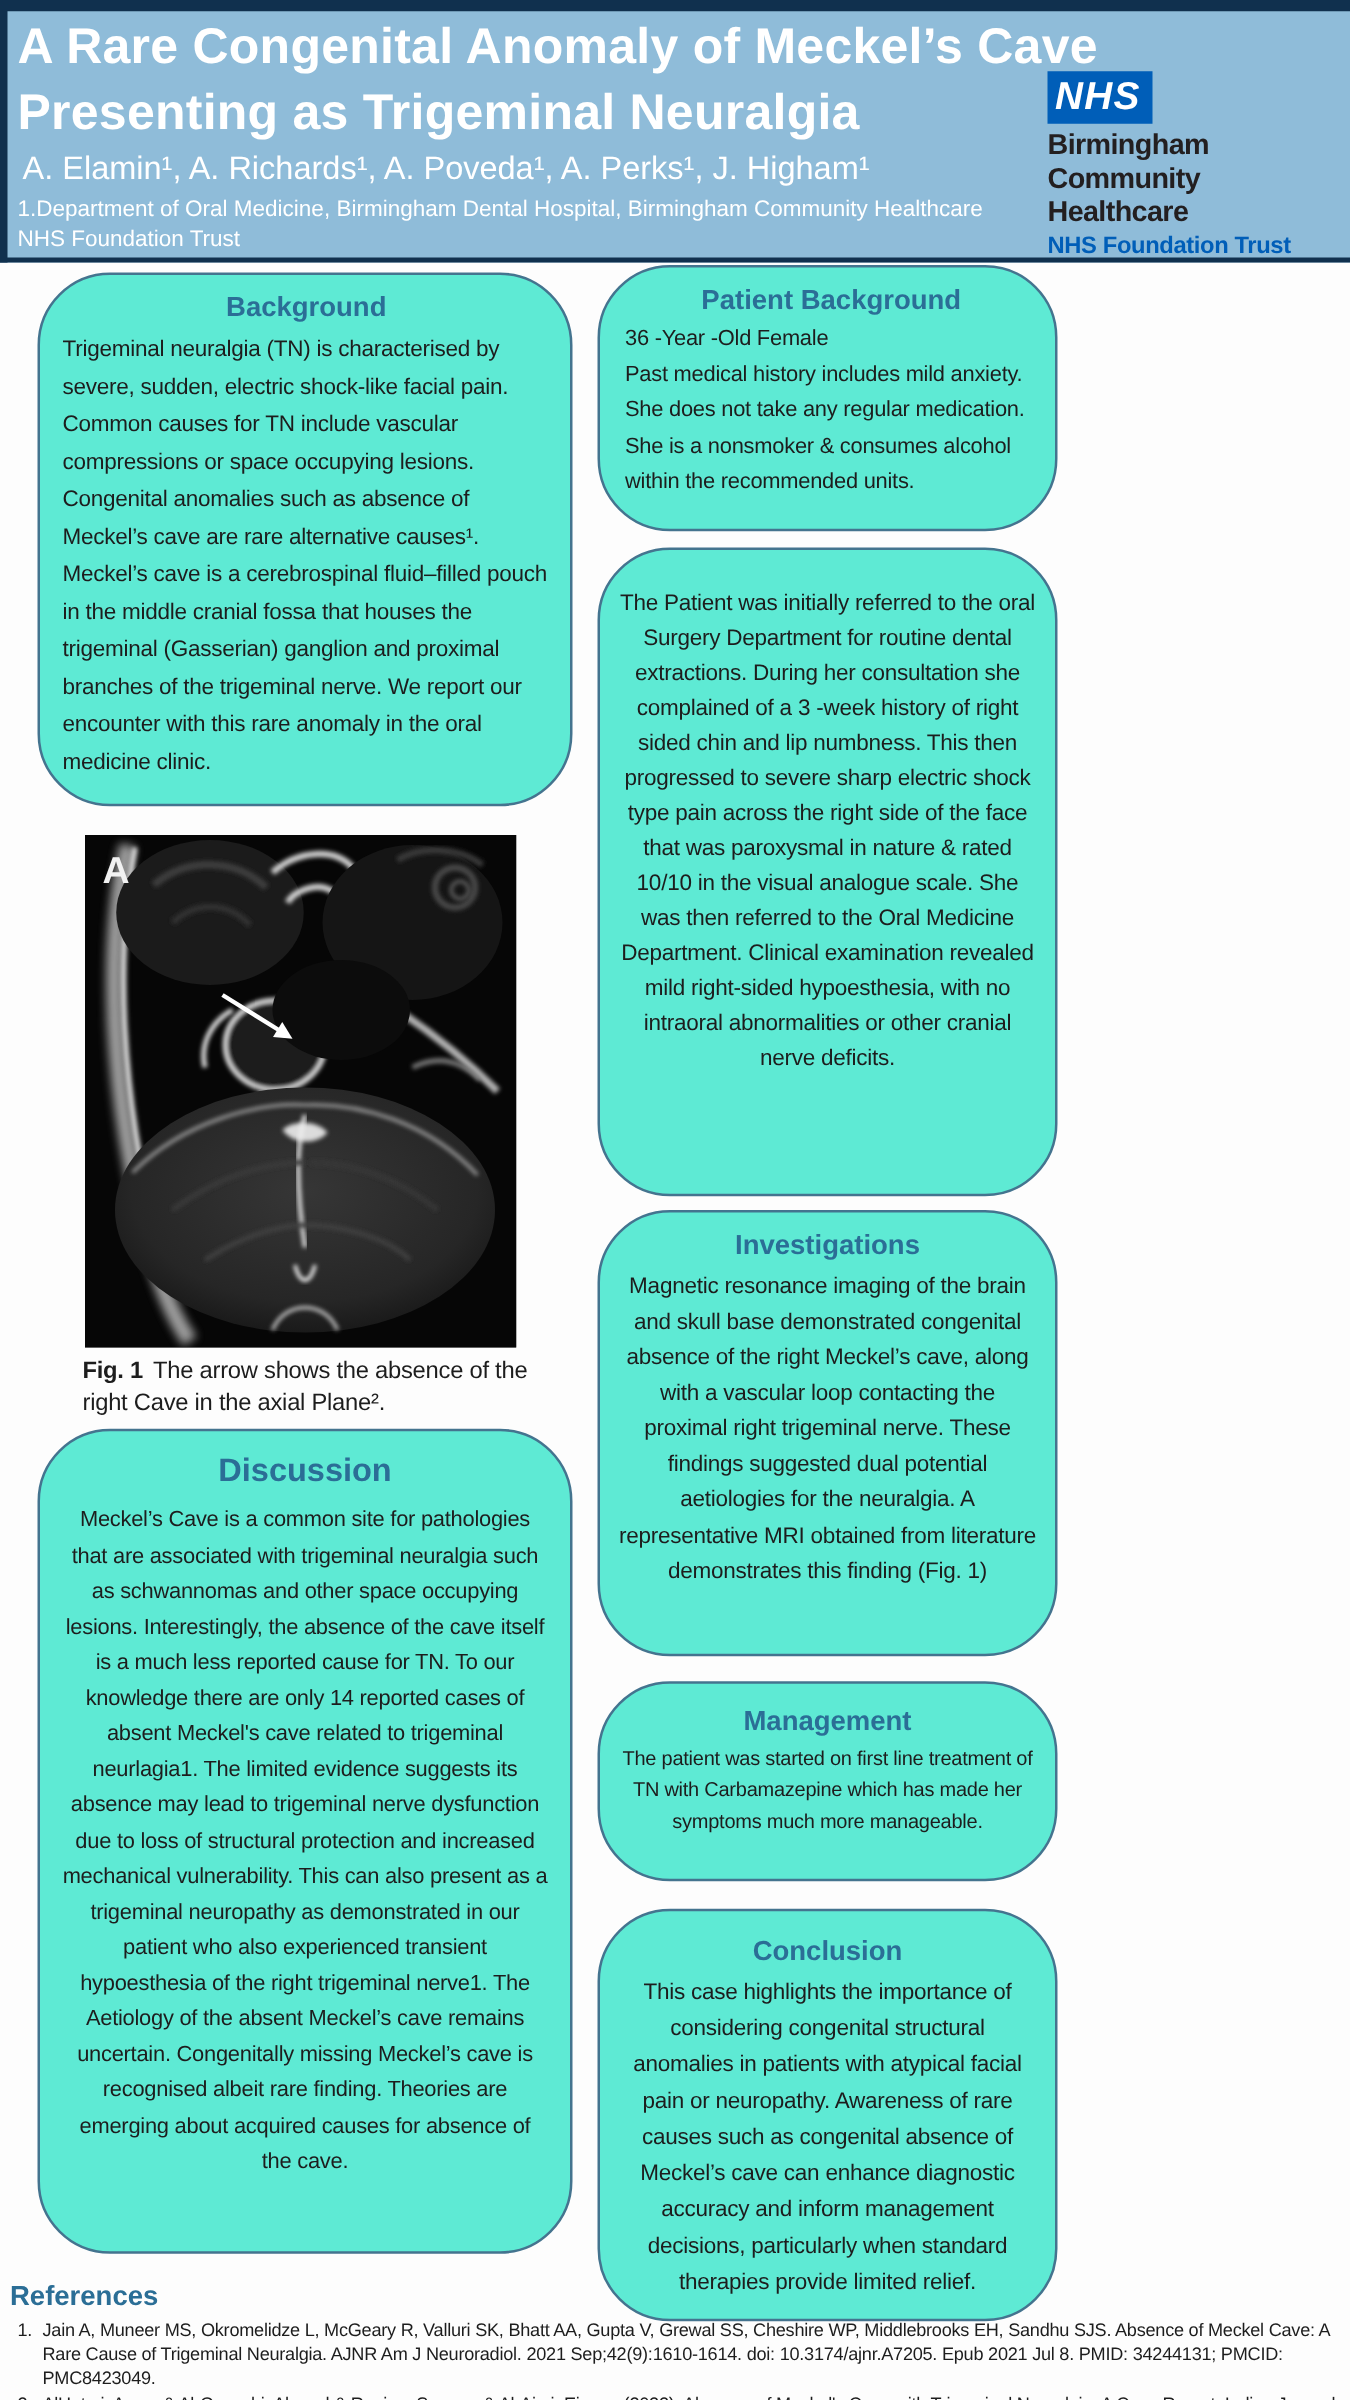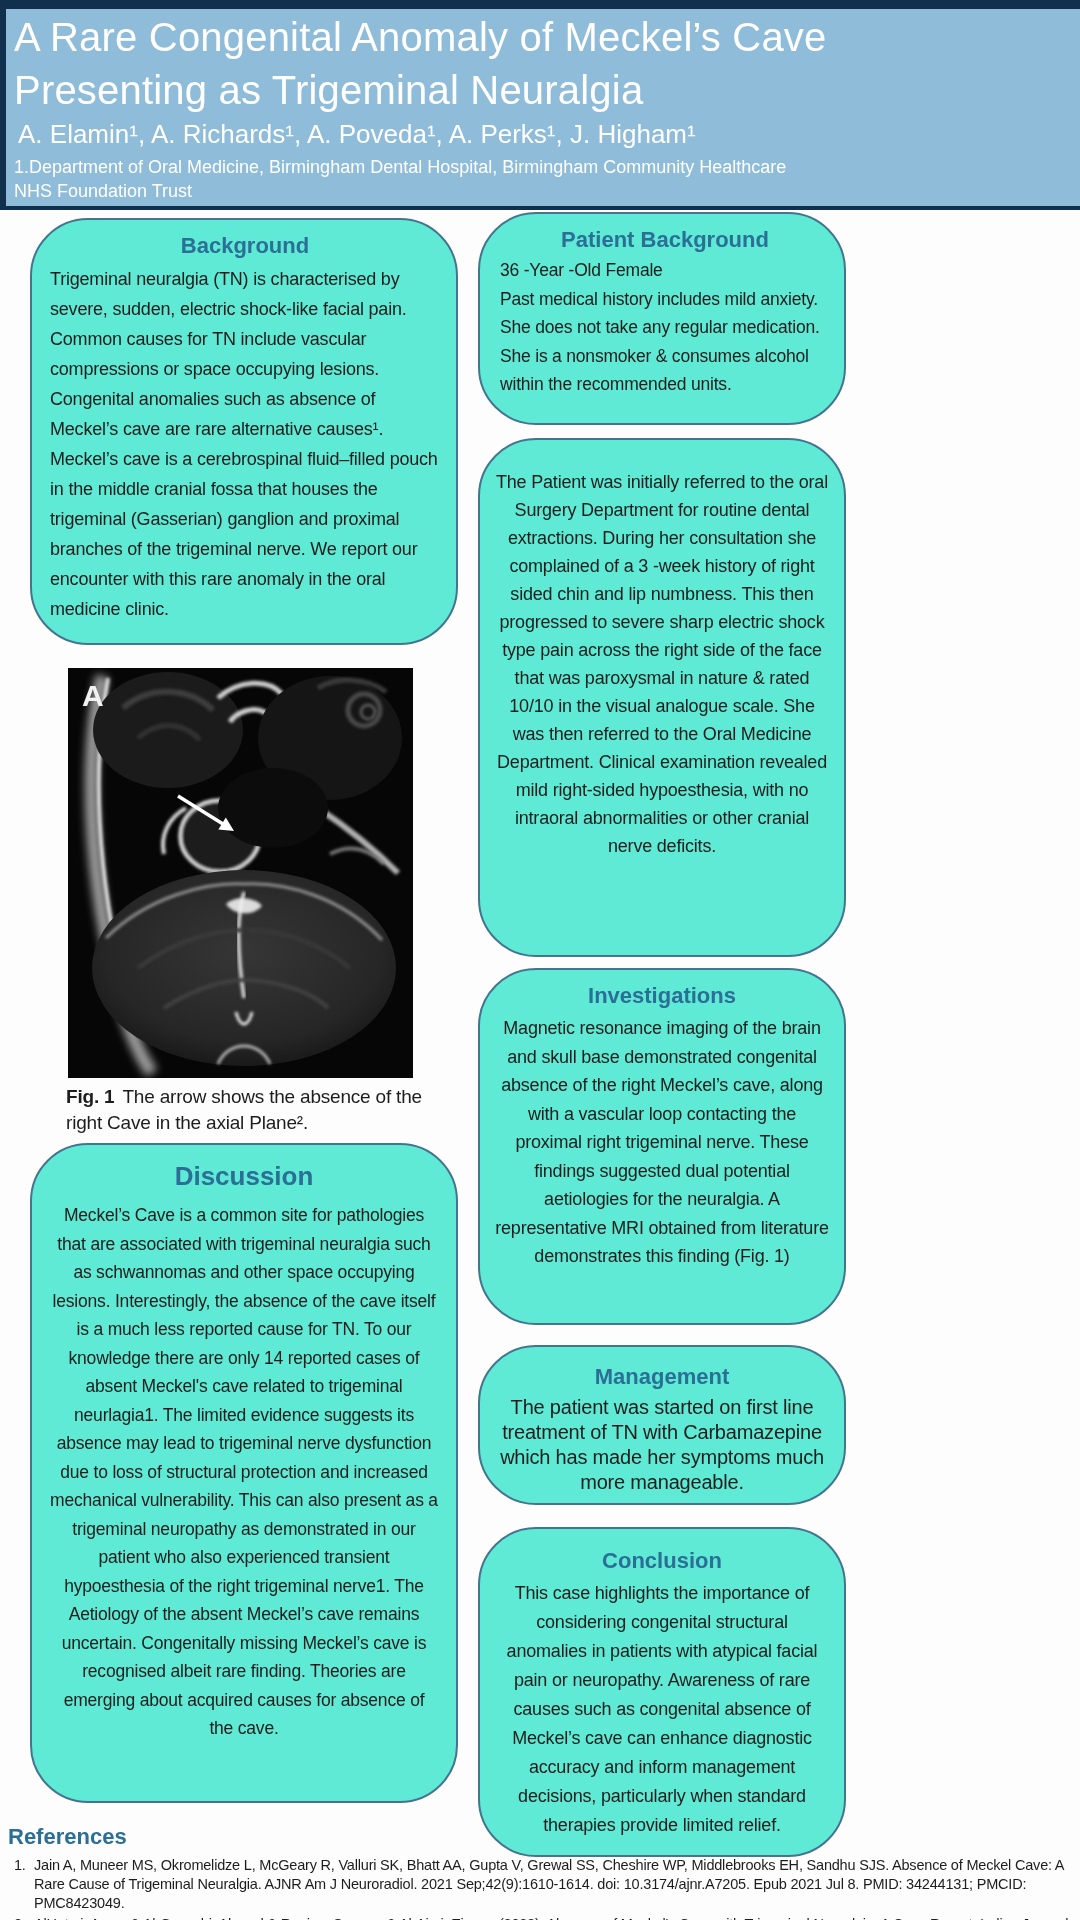--- a/index.html
+++ b/index.html
@@ -24,21 +24,21 @@
     border-top: 9px solid #10304e;
     border-left: 6px solid #10304e;
     border-bottom: 4px solid #10304e;
   }
   .header-title {
     position: absolute;
     left: 8px; top: 2px;
     color: #ffffff;
     font-size: 40px;
     line-height: 53px;
-    font-weight: 400;
+    font-weight: 700;
     white-space: pre-line;
     letter-spacing: 0.2px;
   }
   .header-authors {
     position: absolute;
     left: 12px; top: 110px;
     color: #ffffff;
     font-size: 26px;
     font-weight: 400;
   }
@@ -113,21 +113,21 @@
   .box-patient { left: 478px; top: 212px; width: 368px; height: 213px; padding: 12px 14px 0 20px; }
   .box-patient .box-body { font-size: 17.5px; line-height: 28.5px; margin-top: 2px; white-space: pre-line; text-align: left; }
 
   .box-clinical { left: 478px; top: 438px; width: 368px; height: 519px; padding: 22px 14px 0 14px; }
   .box-clinical .box-body { font-size: 18px; line-height: 28px; margin-top: 6px; text-align: center; }
 
   .box-investigations { left: 478px; top: 968px; width: 368px; height: 357px; padding: 12px 14px 0 14px; }
   .box-investigations .box-body { font-size: 18px; line-height: 28.5px; margin-top: 4px; text-align: center; }
 
   .box-management { left: 478px; top: 1345px; width: 368px; height: 160px; padding: 16px 14px 10px 14px; }
-  .box-management .box-body { font-size: 20px; line-height: 25px; margin-top: 4px; text-align: center; }
+  .box-management .box-body { font-size: 16px; line-height: 25px; margin-top: 4px; text-align: center; }
 
   .box-conclusion { left: 478px; top: 1527px; width: 368px; height: 330px; padding: 18px 14px 0 14px; }
   .box-conclusion .box-body { font-size: 18px; line-height: 29px; margin-top: 4px; text-align: center; }
 
   
   .figure {
     position: absolute;
     left: 68px; top: 668px;
     width: 345px; height: 410px;
     background: #060606;
@@ -170,20 +170,26 @@
 </head>
 <body>
 
 <div class="page">
 
   <div class="header">
     <div class="header-title">A Rare Congenital Anomaly of Meckel’s Cave
 Presenting as Trigeminal Neuralgia</div>
     <div class="header-authors">A. Elamin¹, A. Richards¹, A. Poveda¹, A. Perks¹, J. Higham¹</div>
     <div class="header-affiliation">1.Department of Oral Medicine, Birmingham Dental Hospital, Birmingham Community Healthcare NHS Foundation Trust</div>
+    <div class="nhs-logo">
+      <span class="nhs-badge">NHS</span>
+      <div class="nhs-org">Birmingham
+Community Healthcare</div>
+      <div class="nhs-trust">NHS Foundation Trust</div>
+    </div>
   </div>
 
   <div class="box box-background">
     <div class="box-title">Background</div>
     <div class="box-body">Trigeminal neuralgia (TN) is characterised by severe, sudden, electric shock-like facial pain. Common causes for TN include vascular compressions or space occupying lesions. Congenital anomalies such as absence of Meckel’s cave are rare alternative causes¹. Meckel’s cave is a cerebrospinal fluid–filled pouch in the middle cranial fossa that houses the trigeminal (Gasserian) ganglion and proximal branches of the trigeminal nerve. We report our encounter with this rare anomaly in the oral medicine clinic.</div>
   </div>
 
   <div class="figure">
     <svg viewBox="0 0 345 410" xmlns="http://www.w3.org/2000/svg">
       <defs>

